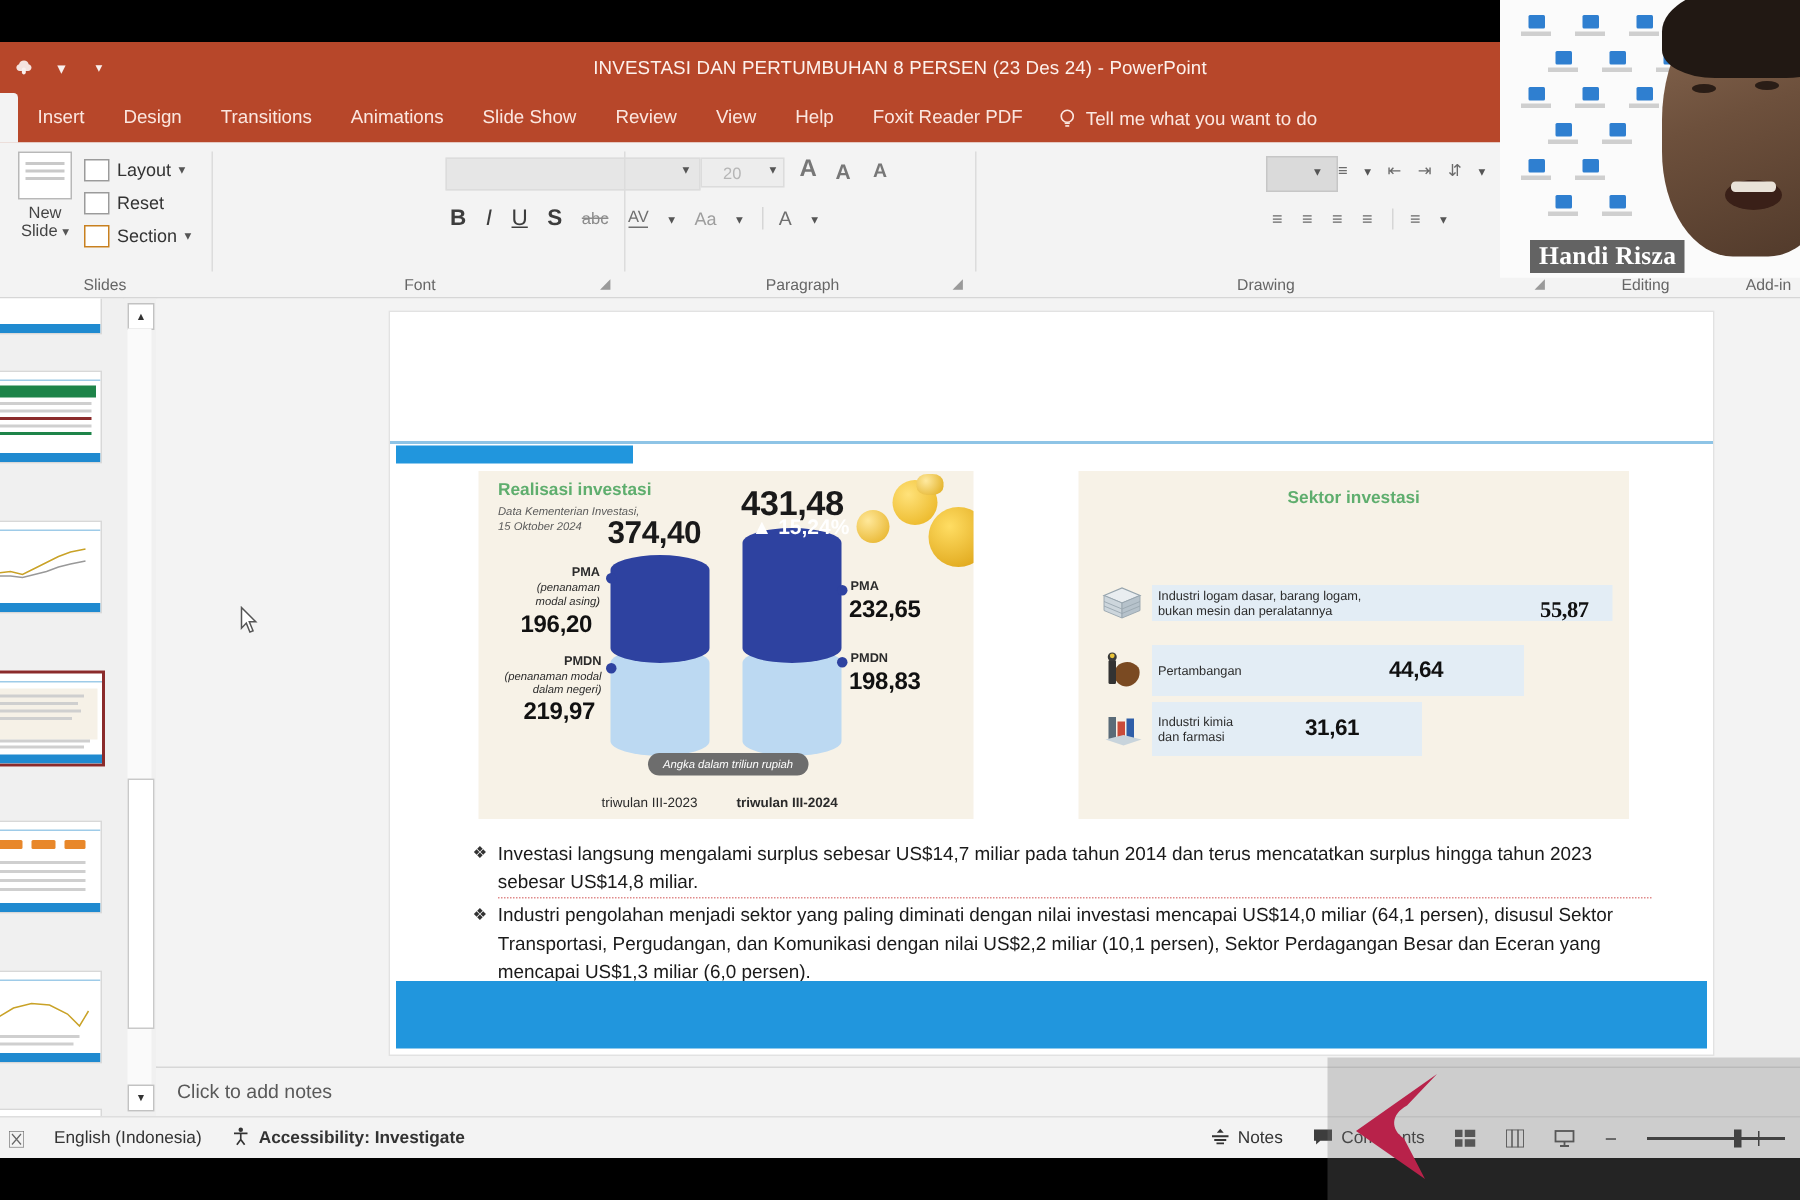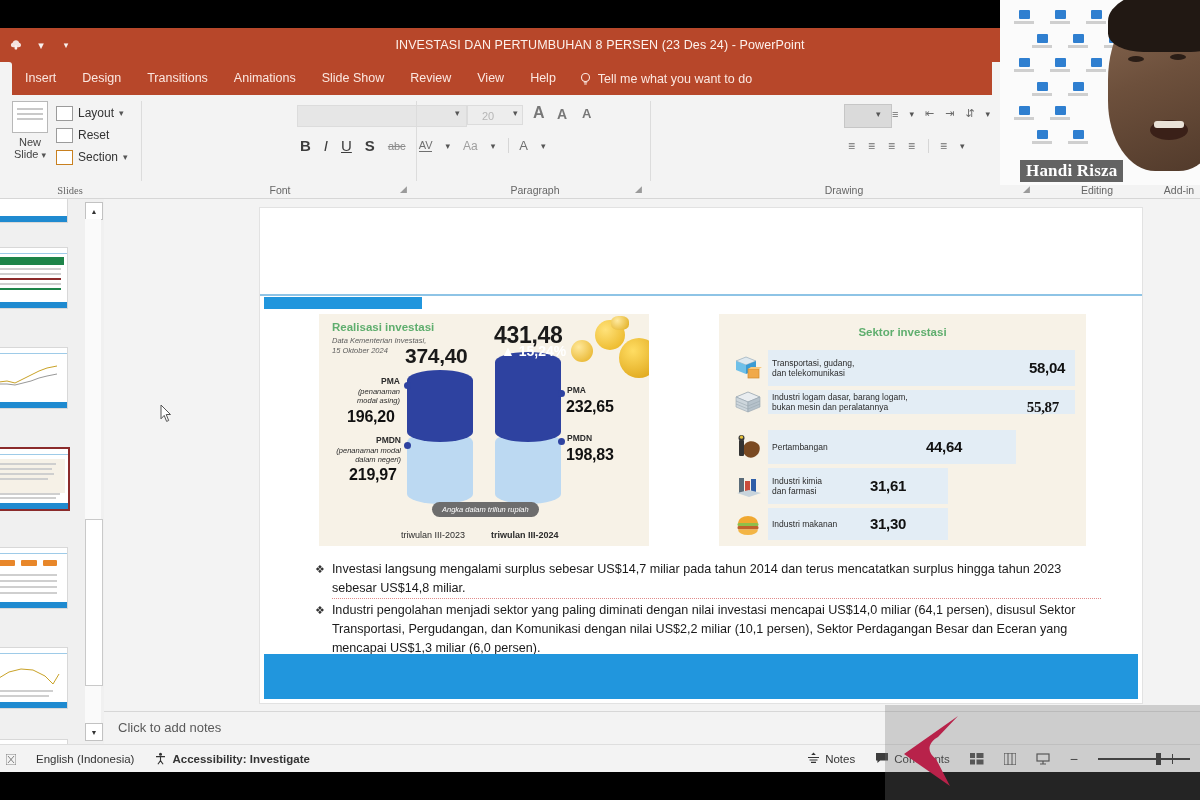--- a/index.html
+++ b/index.html
@@ -19,21 +19,21 @@
   .tb-black{position:absolute;left:0;top:0;width:1200px;height:28px;background:#000;}
   .qat{position:absolute;left:8px;top:4px;display:flex;align-items:center;gap:9px;height:26px;}
   .qat-ico{width:16px;height:16px;opacity:.92;display:flex;align-items:center;justify-content:center;color:#fff;font-size:11px;}
   .tb-title{
     position:absolute;left:0;top:0;width:1200px;height:34px;line-height:34px;
     text-align:center;color:#fdf1ec;font-size:12.5px;letter-spacing:.1px;
   }
 
   
   .tabs{
-    position:absolute;left:0;top:62px;width:992px;height:33px;background:#b7472a;
+    position:absolute;left:0;top:62px;width:1200px;height:33px;background:#b7472a;
     display:flex;align-items:flex-end;
   }
   .tab{
     height:33px;line-height:33px;padding:0 13px;color:#fbe7e0;font-size:12.5px;white-space:nowrap;
   }
   .tab.active{background:#f3f3f3;color:#333;border-radius:3px 3px 0 0;}
   .tellme{display:flex;align-items:center;gap:6px;padding-left:10px;color:#fbe7e0;font-size:12.5px;height:33px;}
   .bulb{width:13px;height:13px;}
 
   
@@ -201,20 +201,21 @@
   <div class="tabs">
     <div class="tab active" style="width:16px;padding:0;margin-left:-4px;"></div>
     <div class="tab">Insert</div>
     <div class="tab">Design</div>
     <div class="tab">Transitions</div>
     <div class="tab">Animations</div>
     <div class="tab">Slide Show</div>
     <div class="tab">Review</div>
     <div class="tab">View</div>
     <div class="tab">Help</div>
+    <div class="tab">Foxit Reader PDF</div>
     <div class="tellme">
       <span class="bulb">
         <svg width="13" height="14" viewBox="0 0 13 14">
             <circle cx="6.5" cy="5.5" r="4" fill="none" stroke="#fbe7e0" stroke-width="1.1"></circle>
             <rect x="4.8" y="9.6" width="3.4" height="1.1" fill="#fbe7e0"></rect>
             <rect x="5.2" y="11.4" width="2.6" height="1.1" fill="#fbe7e0"></rect>
           </svg>
       </span>
       <span>Tell me what you want to do</span>
     </div>
@@ -238,21 +239,21 @@
         <div class="sbtn">
           <i class="sq"></i>
           <span>Reset</span>
         </div>
         <div class="sbtn">
           <i class="sq o"></i>
           <span>Section</span>
           <span class="cv">▾</span>
         </div>
       </div>
-      <div class="glabel" style="left:30px;width:80px;font-family:Liberation Serif, serif;">Slides</div>
+      <div class="glabel" style="left:30px;width:80px;">Slides</div>
     </div>
     <div class="rsep" style="left:141px;"></div>
 
     <div class="rgroup" style="left:145px;width:268px;">
       <div class="fontbox"></div>
       <span class="cv" style="position:absolute;left:310px;top:13px;">▾</span>
       <div class="sizebox">20</div>
       <span class="cv" style="position:absolute;left:368px;top:13px;">▾</span>
       <span class="bigA" style="left:388px;font-size:16px;">A</span>
       <span class="bigA" style="left:412px;font-size:14px;top:11px;">A</span>
@@ -487,37 +488,20 @@
         <div class="num" style="left:247px;top:132px;">198,83</div>
 
         <div class="pill">Angka dalam triliun rupiah</div>
         <div class="qlabel" style="left:82px;">triwulan III-2023</div>
         <div class="qlabel" style="left:172px;font-weight:700;">triwulan III-2024</div>
       </div>
 
       <div class="infoR">
         <div class="si-title">Sektor investasi</div>
 
-        <div class="srow" style="top:36px;height:36px;">
-          <div class="band" style="width:307px;"></div>
-          <div class="sico">
-            <svg width="30" height="26" viewBox="0 0 30 26">
-                <path d="M3 6l10-4 10 4-10 4z" fill="#dfe9ef" stroke="#9fb3c0" stroke-width=".8"></path>
-                <path d="M3 6v9l10 4V10z" fill="#6fc0e8"></path>
-                <path d="M23 6v9l-10 4V10z" fill="#3a9bd4"></path>
-                <rect x="15" y="14" width="11" height="9" fill="#f0a94a" stroke="#d08a2c" stroke-width=".7"></rect>
-                <path d="M15 14l3-2h11l-3 2z" fill="#f7c87c"></path>
-              </svg>
-          </div>
-          <div class="stext">
-            <span>Transportasi, gudang,</span><br>
-            <span>dan telekomunikasi</span>
-          </div>
-          <div class="sval" style="right:10px;top:9px;">58,04</div>
-        </div>
 
         <div class="srow" style="top:76px;height:24px;">
           <div class="band" style="width:307px;"></div>
           <div class="sico">
             <svg width="28" height="26" viewBox="0 0 28 26">
                 <path d="M2 8l12-5 12 5-12 5z" fill="#e9edf0" stroke="#97a5ae" stroke-width=".8"></path>
                 <path d="M2 8v10l12 5V13z" fill="#cdd6dc" stroke="#97a5ae" stroke-width=".6"></path>
                 <path d="M26 8v10l-12 5V13z" fill="#b6c2cb" stroke="#97a5ae" stroke-width=".6"></path>
                 <path d="M2 12l12 5 12-5M2 15l12 5 12-5" fill="none" stroke="#9aa7b0" stroke-width=".6"></path>
               </svg>
@@ -555,35 +539,20 @@
                 <path d="M3 20l12 4 12-4-12-3z" fill="#c8d4dc"></path>
               </svg>
           </div>
           <div class="stext">
             <span>Industri kimia</span><br>
             <span>dan farmasi</span>
           </div>
           <div class="sval" style="left:140px;top:9px;">31,61</div>
         </div>
 
-        <div class="srow" style="top:194px;height:32px;">
-          <div class="band" style="width:180px;"></div>
-          <div class="sico">
-            <svg width="26" height="24" viewBox="0 0 26 24">
-                <path d="M3 11a10 7 0 0 1 20 0z" fill="#f0a830"></path>
-                <rect x="2.5" y="11" width="21" height="3.2" rx="1.4" fill="#8fbf4a"></rect>
-                <rect x="2.5" y="14" width="21" height="3.4" rx="1.4" fill="#c0622c"></rect>
-                <path d="M3 17.5h20a9 5 0 0 1-20 0z" fill="#f3b545"></path>
-              </svg>
-          </div>
-          <div class="stext">
-            <span>Industri makanan</span>
-          </div>
-          <div class="sval" style="left:140px;top:7px;">31,30</div>
-        </div>
       </div>
 
       <div class="bullets">
         <div class="bl">
           <span class="blmark">❖</span>
           <span class="squig">Investasi langsung mengalami surplus sebesar US$14,7 miliar pada tahun 2014 dan terus mencatatkan surplus hingga tahun 2023 sebesar US$14,8 miliar.</span>
         </div>
         <div class="bl">
           <span class="blmark">❖</span>
           <span class="squig">Industri pengolahan menjadi sektor yang paling diminati dengan nilai investasi mencapai US$14,0 miliar (64,1 persen), disusul Sektor Transportasi, Pergudangan, dan Komunikasi dengan nilai US$2,2 miliar (10,1 persen), Sektor Perdagangan Besar dan Eceran yang mencapai US$1,3 miliar (6,0 persen).</span>

